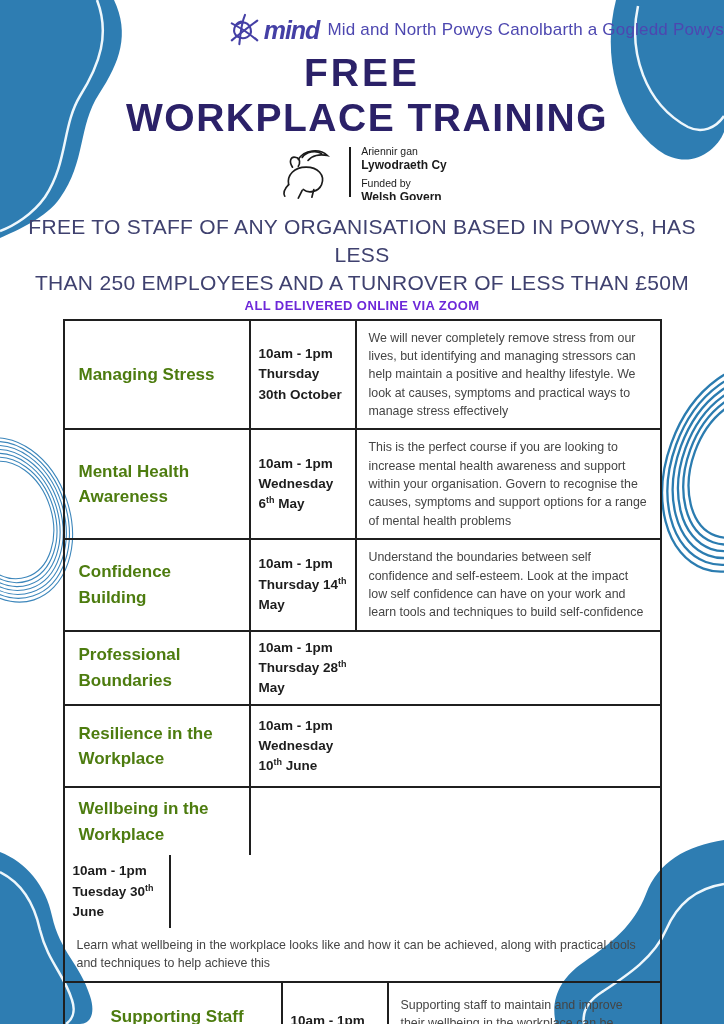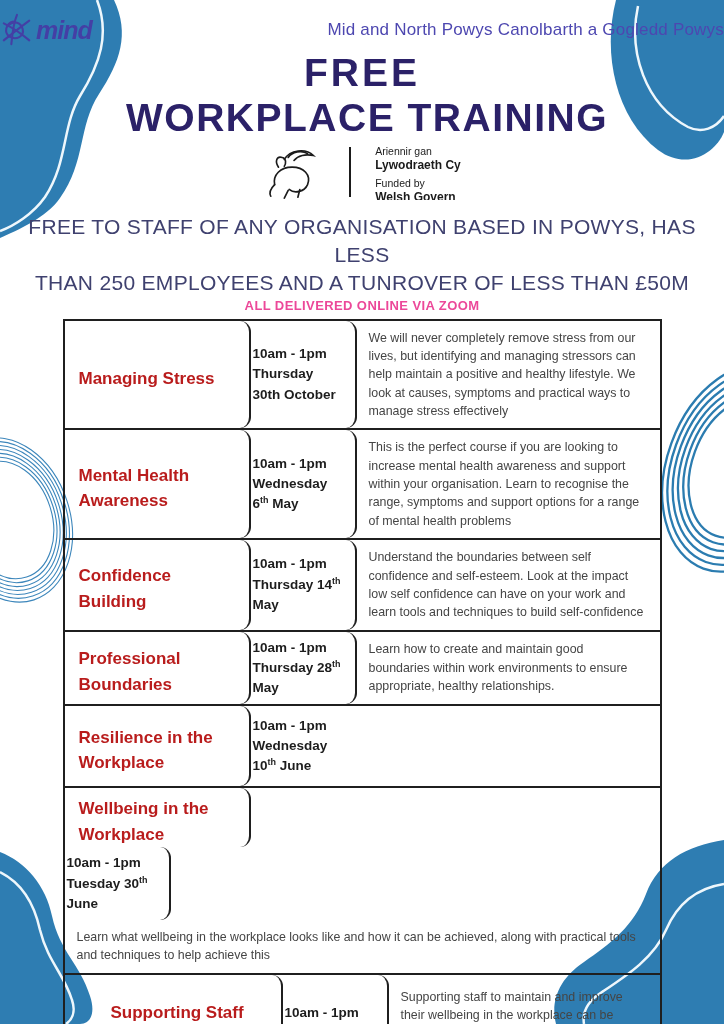--- a/index.html
+++ b/index.html
@@ -3,49 +3,49 @@
 <meta charset="utf-8">
 <style>
   * { margin:0; padding:0; box-sizing:border-box; }
   html,body { background:#ffffff; }
   body { font-family:"Liberation Sans", sans-serif; }
   .page { position:relative; width:724px; height:1024px; background:#ffffff; overflow:hidden; margin:0 auto; }
   .decor { position:absolute; inset:0; pointer-events:none; z-index:0; }
   .content { position:relative; z-index:1; text-align:center; }
 
   
-  .brand-row { margin-top:12px; display:flex; justify-content:space-between; align-items:center; gap:8px; height:36px; }
+  .brand-row { margin-top:12px; display:flex; justify-content:flex-end; align-items:center; gap:8px; height:36px; }
   .mind-logo { display:flex; align-items:center; gap:2px; color:#443fa5; }
   .mind-word { font-size:25px; font-weight:bold; font-style:italic; letter-spacing:-1px; color:#443fa5; }
   .region { font-size:17px; font-weight:500; color:#4d47b0; letter-spacing:0.2px; }
 
   
   .title-free { margin-top:4px; font-size:39px; font-weight:700; letter-spacing:3px; color:#2b2168; line-height:1.1; }
   .title-wt { margin-top:2px; font-size:39px; font-weight:800; letter-spacing:1.5px; color:#2b2168; line-height:1.1;padding-left:10px; }
 
   
-  .wg { margin-top:5px; display:inline-flex; align-items:flex-start; gap:24px; height:57px; overflow:hidden; }
+  .wg { margin-top:5px; display:inline-flex; align-items:flex-start; gap:10px; height:57px; overflow:hidden; }
   .wg-divider { width:2px; height:50px; background:#1b1b1b; margin-top:2px; }
   .wg-text { text-align:left; height:55px; overflow:hidden; color:#1b1b1b; }
   .wg-text .t-sm { font-size:10.5px; line-height:13px; }
   .wg-text .t-bold { font-size:12px; font-weight:bold; line-height:15px; }
   .wg-text .gap { margin-top:4px; }
 
   
   .sub { margin-top:8px; font-size:21px; color:#3f416f; line-height:1.33; letter-spacing:0.3px; }
-  .zoom-note { margin-top:1px; font-size:13px; font-weight:bold; color:#ec4899; letter-spacing:0.4px; }
+  .zoom-note { margin-top:1px; font-size:13px; font-weight:bold; color:#6d28d9; letter-spacing:0.4px; }
 
   
   .course-table { width:599px; margin:6px auto 0; border:2px solid #1f1f1f; text-align:left; }
   .course-row { display:flex; border-bottom:2px solid #1f1f1f; }
   .course-row:last-child { border-bottom:none;margin-left:32px; }
-  .cell { border-right:2px solid #1f1f1f; display:flex; flex-direction:column; justify-content:center;border-radius:11px; }
+  .cell { border-right:2px solid #1f1f1f; display:flex; flex-direction:column; justify-content:center; }
   .cell:last-child { border-right:none; }
-  .c-name { width:186px; padding:8px 8px 0 14px; font-size:17px; font-weight:bold; color:#b91c1c; line-height:1.5; white-space:pre-line; }
-  .c-date { width:106px; padding:6px 4px 6px 2px; font-size:13.5px; font-weight:bold; color:#1d1d1d; line-height:1.5; }
+  .c-name { width:186px; padding:8px 8px 8px 14px; font-size:17px; font-weight:bold; color:#4d7c0f; line-height:1.5; white-space:pre-line; }
+  .c-date { width:106px; padding:6px 4px 6px 8px; font-size:13.5px; font-weight:bold; color:#1d1d1d; line-height:1.5; }
   .c-date sup { font-size:9px; line-height:0; }
   .c-desc { flex:1; padding:8px 12px; font-size:12.4px; color:#454545; line-height:1.48; }
   .course-row:nth-child(1) { min-height:87px; }
   .course-row:nth-child(2) { min-height:78px; }
   .course-row:nth-child(3) { min-height:76px; }
   .course-row:nth-child(4) { min-height:72px; }
   .course-row:nth-child(5) { min-height:82px; }
   .course-row:nth-child(6) { min-height:70px;flex-direction:column; }
   .course-row:nth-child(7) { min-height:118px; }
 </style>
@@ -150,21 +150,21 @@
       </div>
 
       <div class="course-row">
         <div class="cell c-name">Mental Health
 Awareness</div>
         <div class="cell c-date">
             <div class="date-line">10am - 1pm</div>
             <div class="date-line">Wednesday</div>
             <div class="date-line">6<sup>th</sup> May</div>
           </div>
-        <div class="cell c-desc">This is the perfect course if you are looking to increase mental health awareness and support within your organisation. Learn to recognise the range, symptoms and support options for a range of mental health problems</div>
+        <div class="cell c-desc">This is the perfect course if you are looking to increase mental health awareness and support within your organisation. Govern to recognise the causes, symptoms and support options for a range of mental health problems</div>
       </div>
 
       <div class="course-row">
         <div class="cell c-name">Confidence
 Building</div>
         <div class="cell c-date">
             <div class="date-line">10am - 1pm</div>
             <div class="date-line">Thursday 14<sup>th</sup></div>
             <div class="date-line">May</div>
           </div>
@@ -172,21 +172,20 @@
       </div>
 
       <div class="course-row">
         <div class="cell c-name">Professional
 Boundaries</div>
         <div class="cell c-date">
             <div class="date-line">10am - 1pm</div>
             <div class="date-line">Thursday 28<sup>th</sup></div>
             <div class="date-line">May</div>
           </div>
-        <div class="cell c-desc">Learn how to create and maintain good boundaries within work environments to ensure appropriate, healthy relationships.</div>
       </div>
 
       <div class="course-row">
         <div class="cell c-name">Resilience in the
 Workplace</div>
         <div class="cell c-date">
             <div class="date-line">10am - 1pm</div>
             <div class="date-line">Wednesday</div>
             <div class="date-line">10<sup>th</sup> June</div>
           </div>

